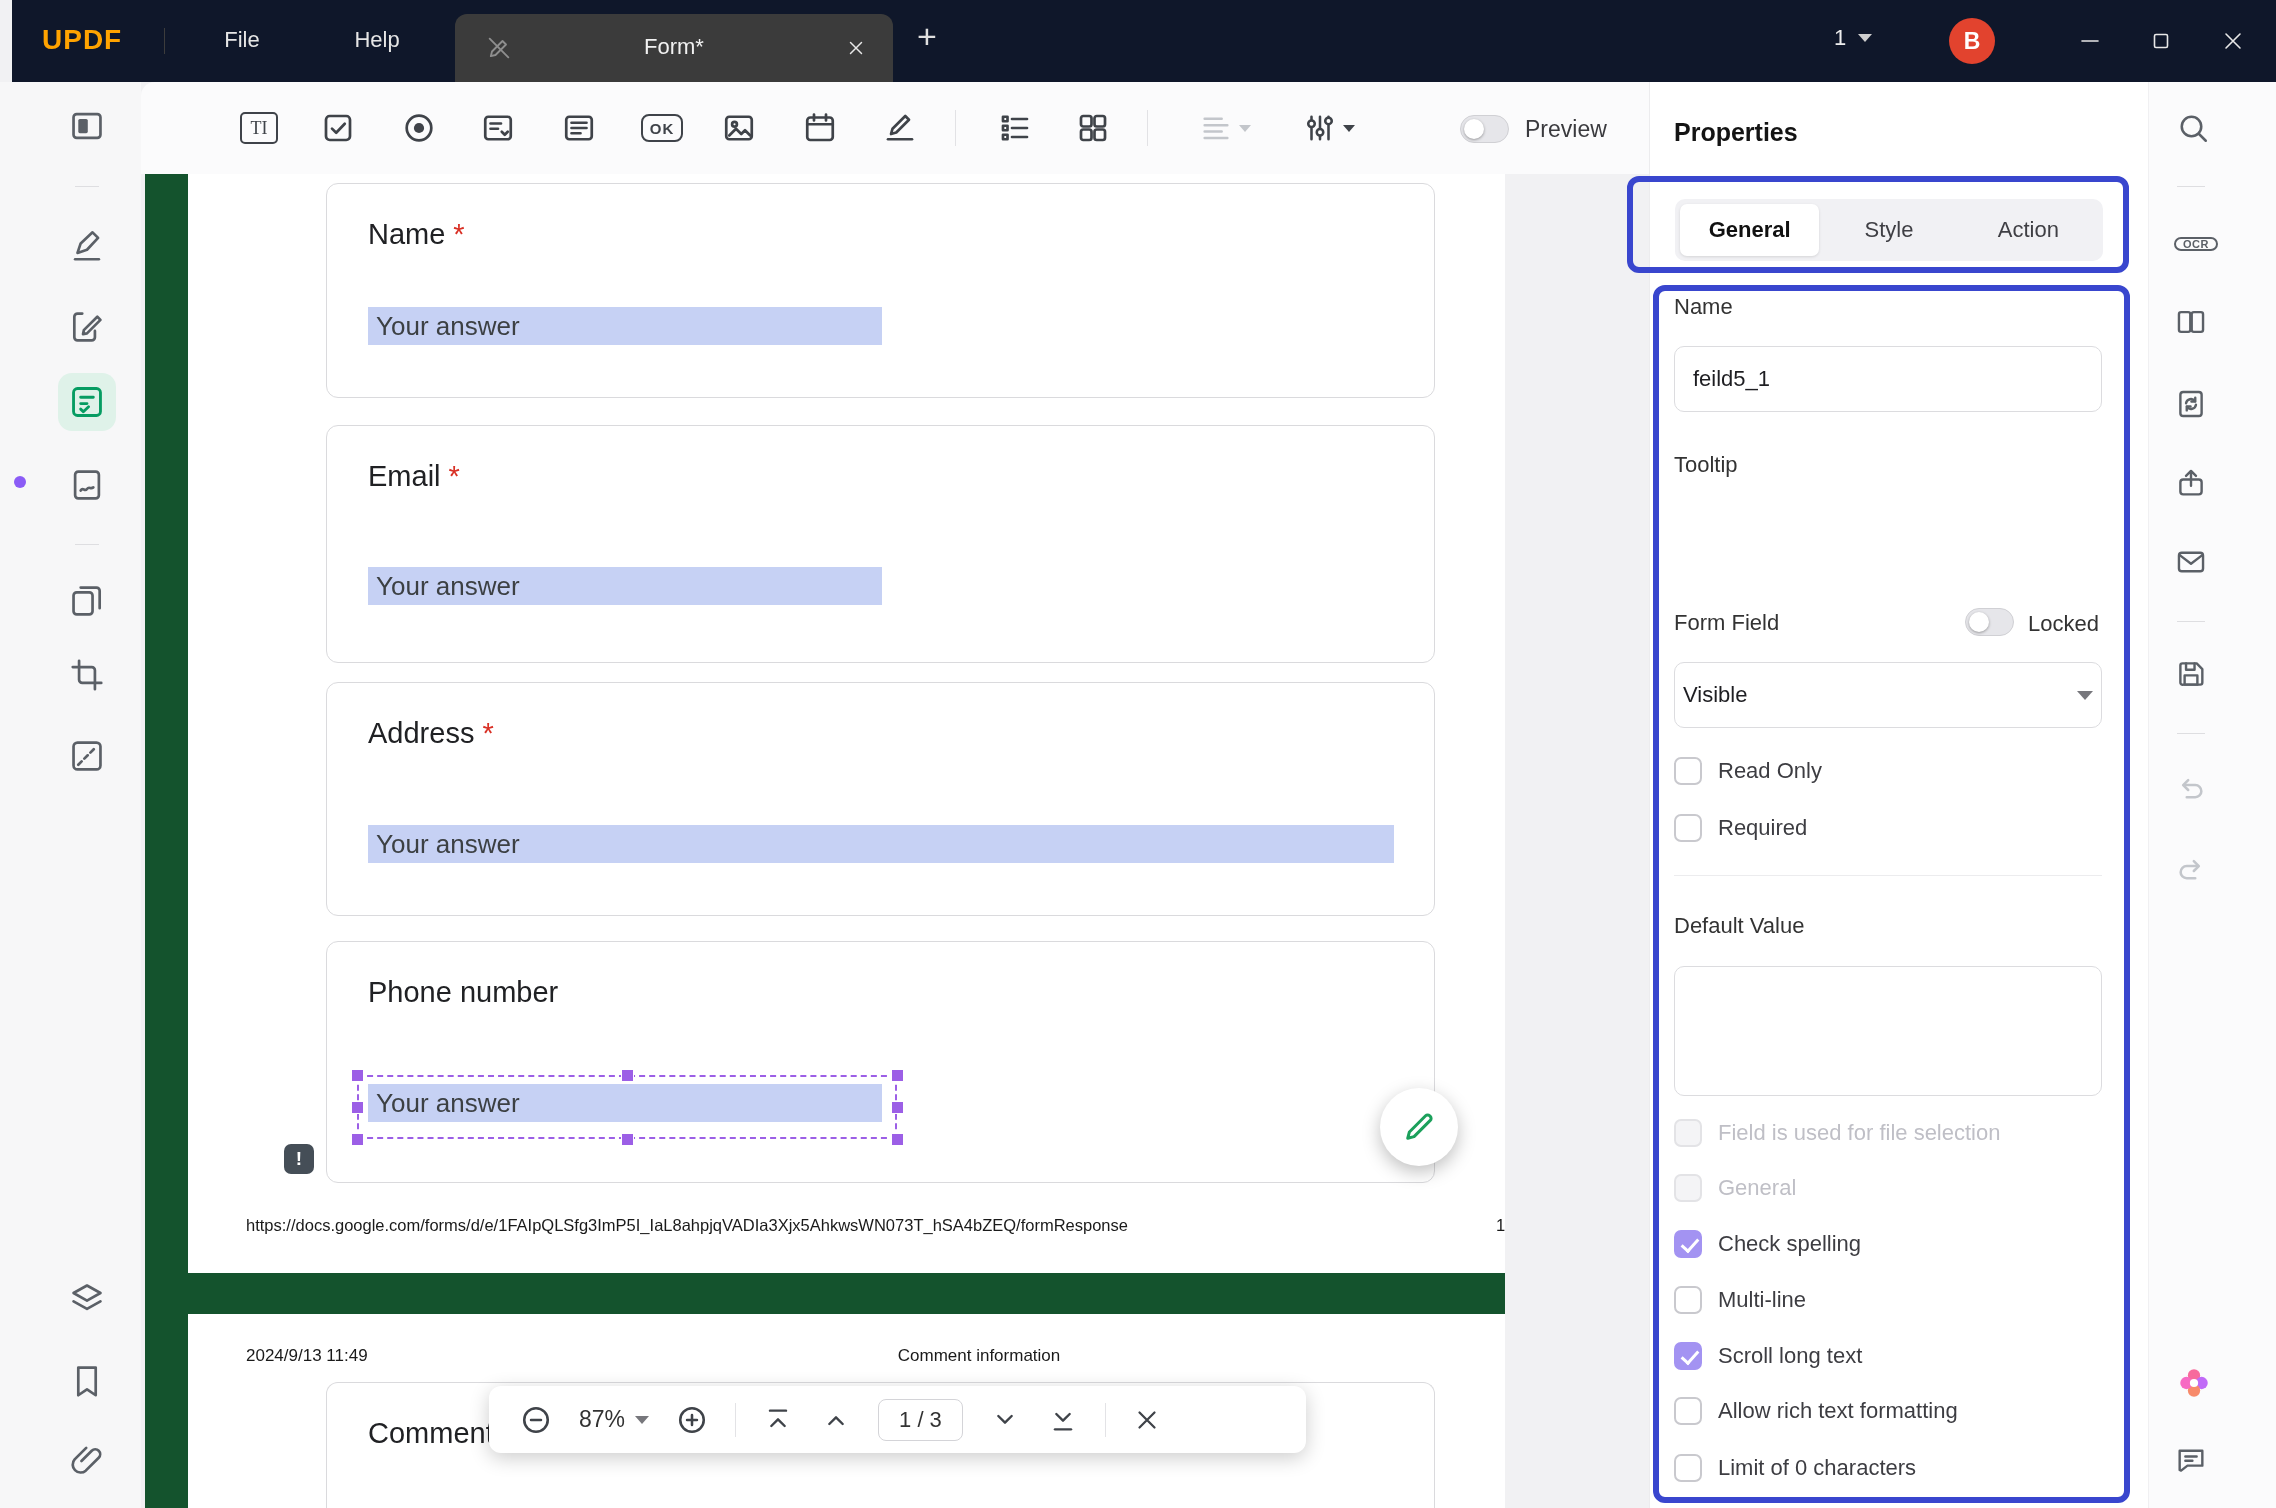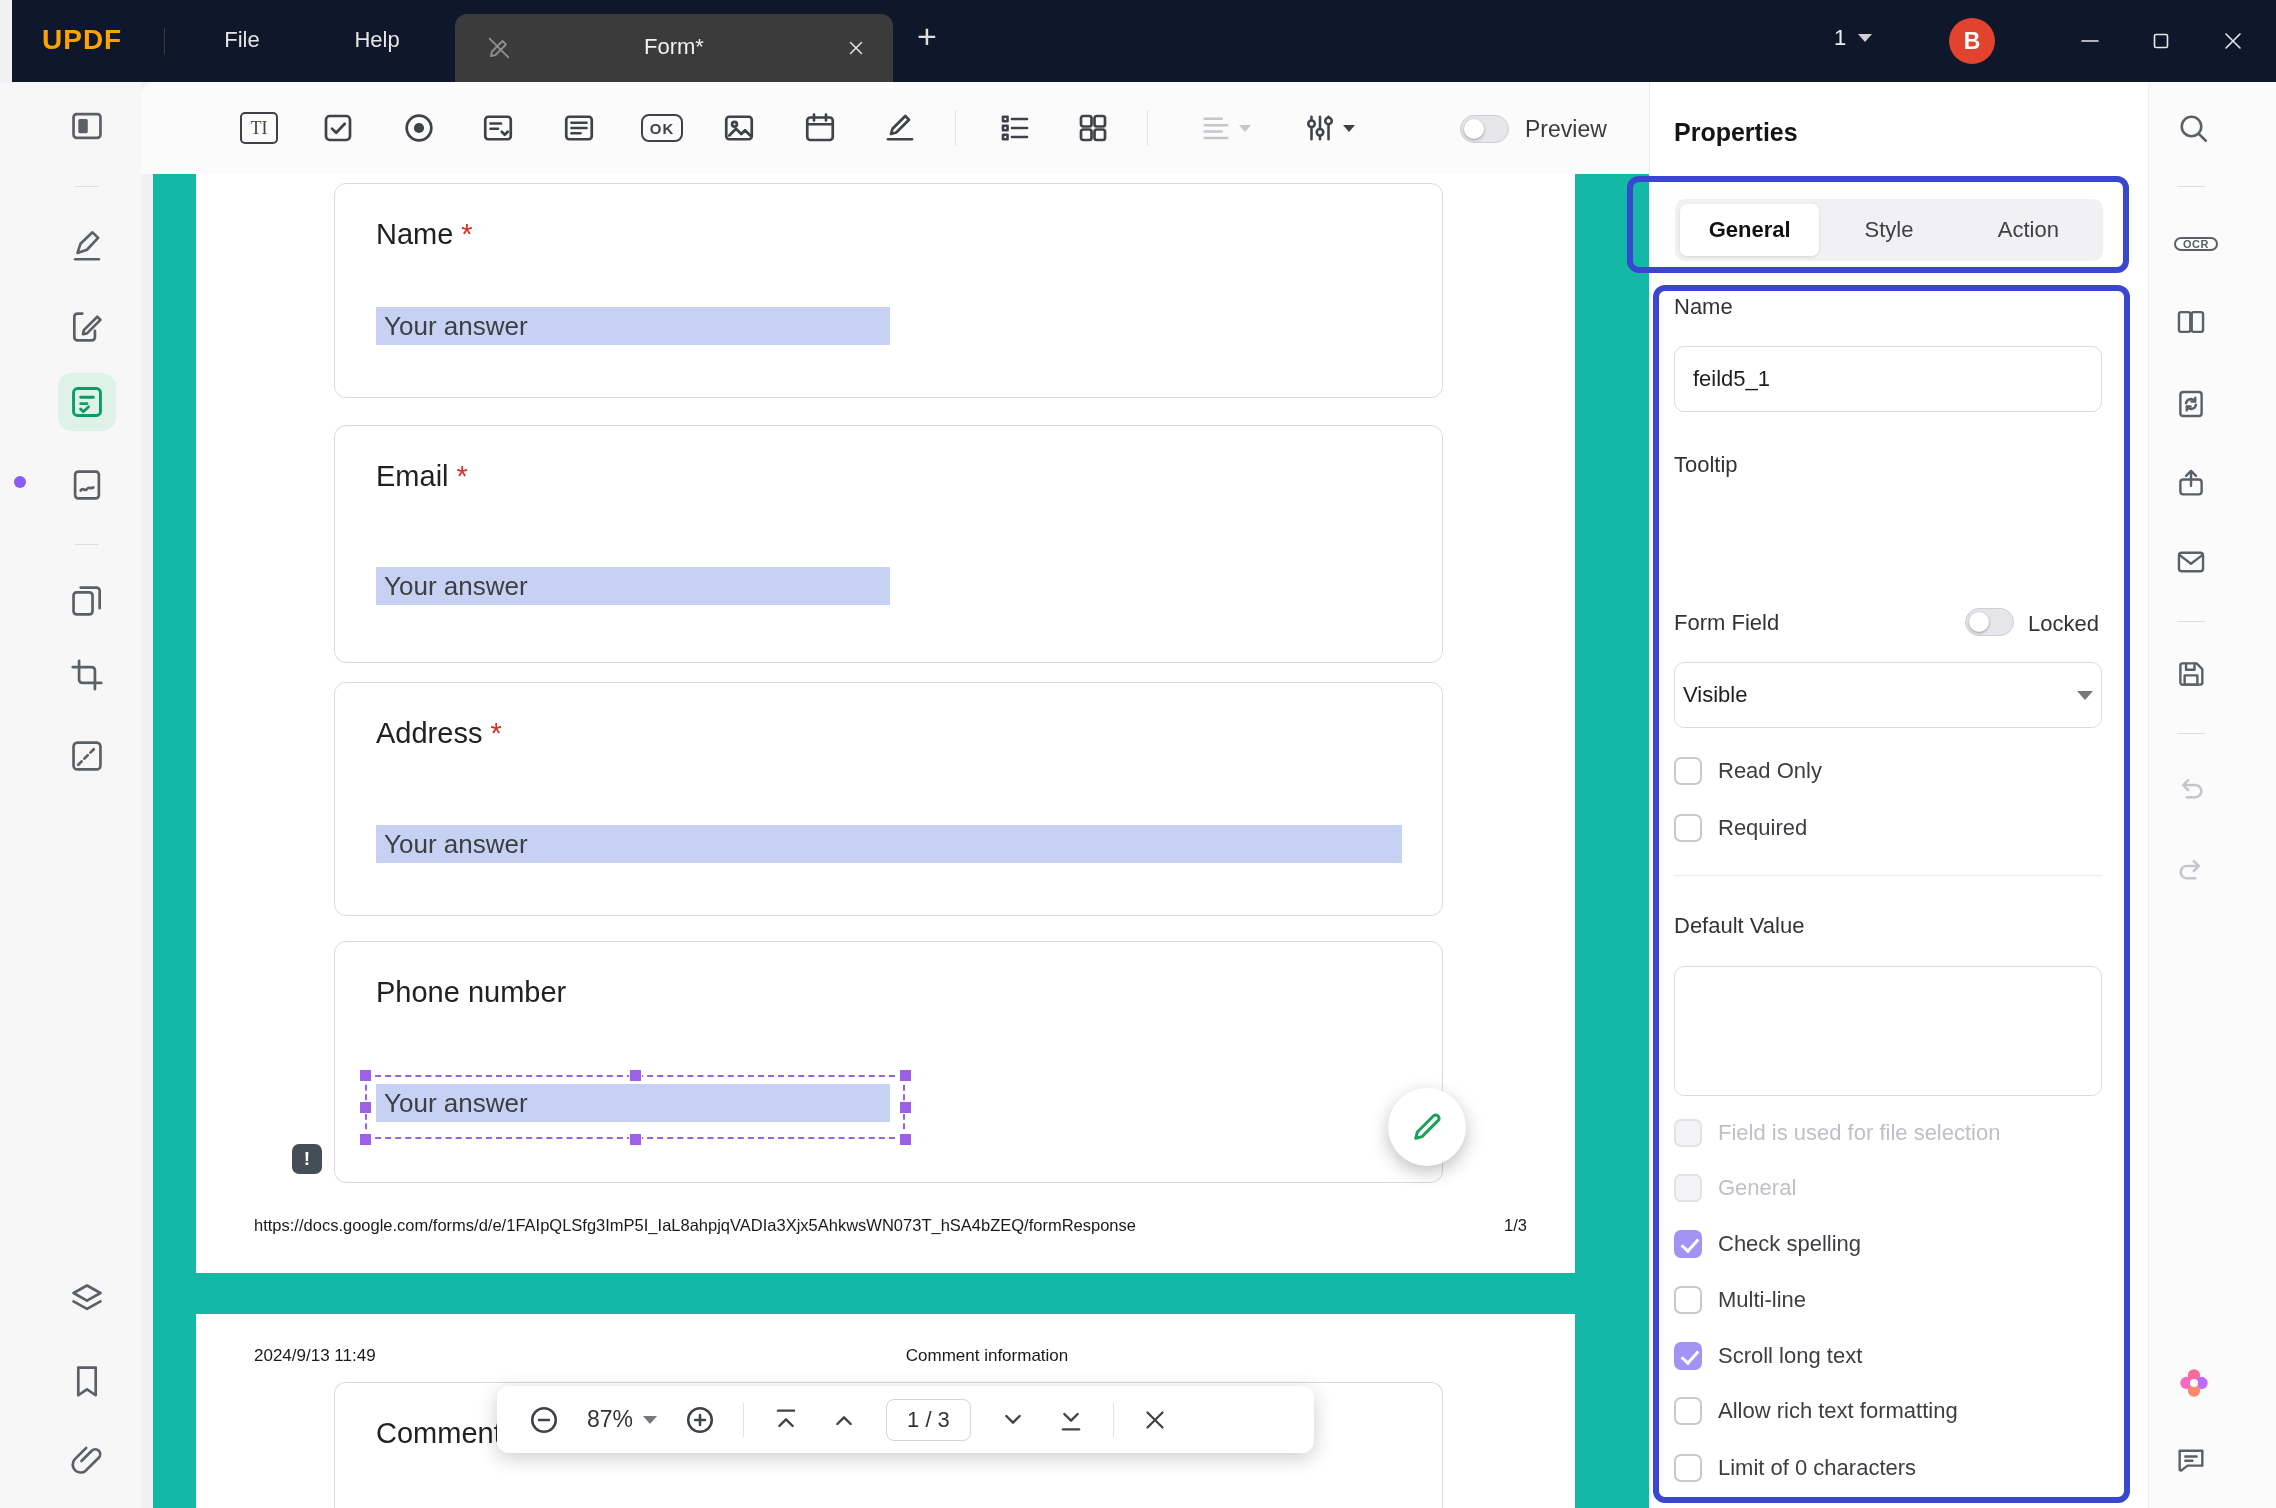--- a/index.html
+++ b/index.html
@@ -240,21 +240,21 @@
           <circle cx="18" cy="7" r="2.3" style="fill:#fff"></circle>
         </svg>
       <span class="caret-down" style="border-top-color:#3F4349;border-left-width:6px;border-right-width:6px;border-top-width:7px;margin-left:6px"></span>
     </div>
     <div class="a toggle" style="left:1319px;top:33px">
         <div class="knob"></div>
       </div>
     <div class="a" style="left:1384px;top:34px;font-size:23px;color:#3A3A3E">Preview</div>
   </div>
 
-  <div class="a" style="left:12px;top:92px;width:1508px;height:1334px;background:#14b8a6;overflow:hidden">
+  <div class="a" style="left:4px;top:92px;width:1360px;height:1334px;background:#14532d;overflow:hidden">
 
     <div class="a" style="left:43px;top:-40px;width:1379px;height:1139px;background:#fff">
 
       <div class="card" style="left:138px;top:49px;width:1109px;height:215px">
         <div class="card-title"><span>Name</span><span class="req">*</span></div>
         <div class="hl" style="top:123px;width:514px">Your answer</div>
       </div>
 
       <div class="card" style="left:138px;top:291px;width:1109px;height:238px">
         <div class="card-title"><span>Email</span><span class="req">*</span></div>

